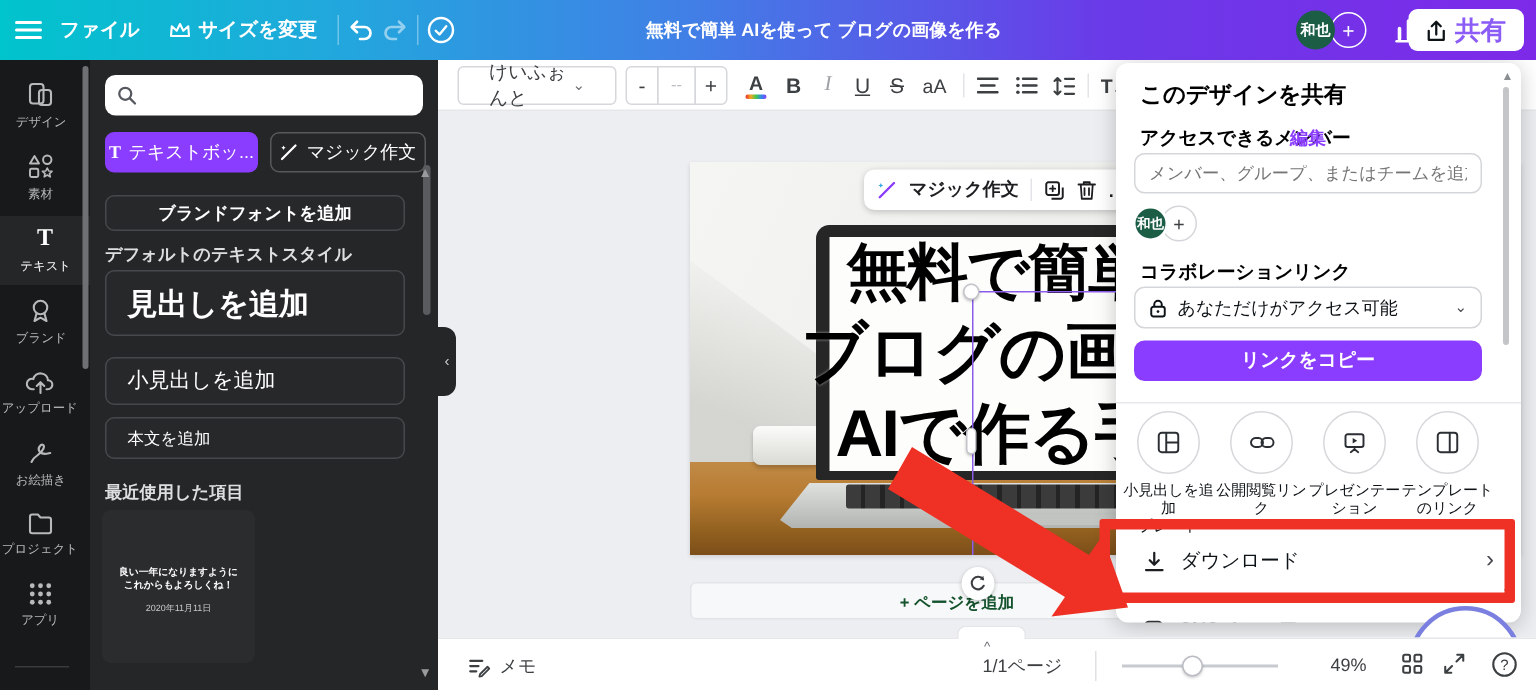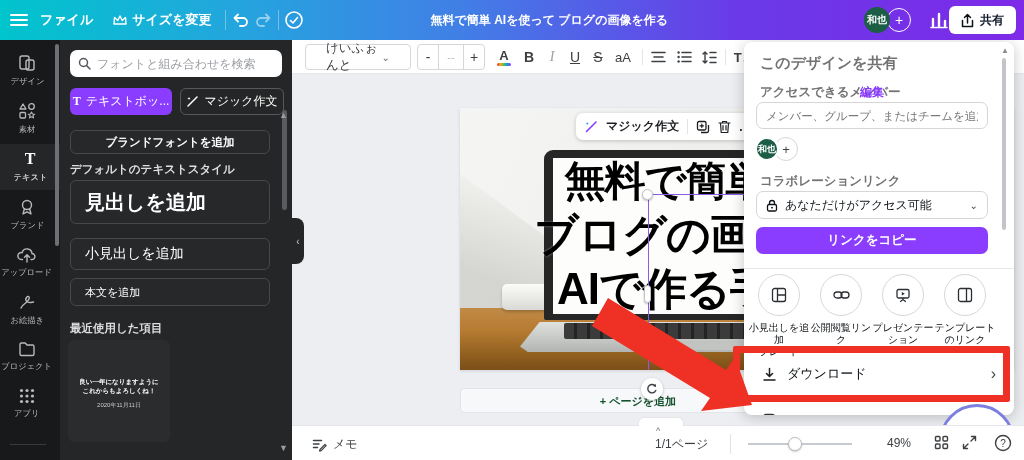--- a/index.html
+++ b/index.html
@@ -17,21 +17,21 @@
   .tb-ico { width:22px; height:40px; display:flex; align-items:center; justify-content:center; }
   .tb-div { width:1px; height:20px; background:rgba(255,255,255,.35); margin:0 4px; }
   #doc-title { position:absolute; right:356px; top:0; height:40px; display:flex;
     align-items:center; font-size:12px; font-weight:bold; color:#fff; white-space:nowrap; }
   .avatar { width:26px; height:26px; border-radius:50%; background:#1b5e45; color:#fff;
     font-size:10px; font-weight:bold; display:flex; align-items:center; justify-content:center; }
   #tb-plus { width:24px; height:24px; border-radius:50%; border:1.5px solid #fff;
     color:#fff; font-size:14px; display:flex; align-items:center; justify-content:center; }
   #share-btn { position:absolute; right:8px; top:6px; height:28px; padding:0 12px;
     background:#fff; border-radius:6px; display:flex; align-items:center; gap:6px;
-    color:#0f172a; font-size:12px; font-weight:bold; cursor:pointer; }
+    color:#8b5cf6; font-size:17px; font-weight:bold; cursor:pointer; }
 
   
   #sidebar { left:0; top:40px; width:60px; height:420px; background:#18191b; z-index:40; }
   .sb-item { position:absolute; left:0; width:54px; height:46px; color:#b7b9bb;
     display:flex; flex-direction:column; align-items:center; justify-content:center;
     gap:3px; cursor:pointer; }
   .sb-item.active { background:#252627; color:#fff; width:60px; }
   .sb-label { font-size:9px; white-space:nowrap; transform:scale(.92); }
   .sb-div { position:absolute; left:10px; width:36px; height:1px; background:#3a3b3d; }
   .v-scroll { position:absolute; border-radius:3px; background:#6e7073; }
@@ -94,21 +94,21 @@
   #bb-tab { position:absolute; left:346px; top:-9px; width:46px; height:9px; background:#fff;
     border:1px solid #e5e6e9; border-bottom:none; border-radius:6px 6px 0 0; }
   .bb-item { position:absolute; display:flex; align-items:center; gap:6px; font-size:12px; cursor:pointer; }
   #zoom-track { position:absolute; left:456px; top:17px; width:104px; height:2px; background:#c7cacf; cursor:pointer; }
   #zoom-thumb { position:absolute; left:-7px; top:-6px; width:14px; height:14px; background:#fff;
     border:1px solid #b9bcc2; border-radius:50%; box-shadow:0 1px 2px rgba(0,0,0,.2); }
 
   
   #share-panel { left:744px; top:42px; width:270px; height:373px; background:#fff;
     border-radius:8px; box-shadow:0 2px 14px rgba(0,0,0,.22); z-index:20; overflow:hidden; }
-  .sp { position:absolute; color:#737373; }
+  .sp { position:absolute; color:#000000; }
   .sp-h { font-weight:bold; font-size:12.5px; }
   .sp-input { position:absolute; border:1px solid #d4d6da; border-radius:7px; background:#fff; }
   #copy-link-btn { position:absolute; left:12px; top:185px; width:232px; height:27px;
     background:#8b3dff; border-radius:7px; color:#fff; font-size:12.5px; font-weight:bold;
     display:flex; align-items:center; justify-content:center; cursor:pointer; }
   .opt { position:absolute; top:232px; width:62px; text-align:center; cursor:pointer; }
   .opt-circle { width:42px; height:42px; border:1px solid #d7d8db; border-radius:50%;
     margin:0 auto 6px auto; display:flex; align-items:center; justify-content:center; color:#2b2e33; }
   .opt-label { font-size:10px; color:#0d1216; line-height:12px; }
   .sp-row { position:absolute; left:0; width:270px; height:40px; display:flex;
@@ -269,21 +269,20 @@
   </div>
 
   <div id="panel" class="abs">
     <div id="search-box">
       <span>
         <svg width="13" height="13" viewBox="0 0 13 13">
             <circle cx="5.5" cy="5.5" r="4" fill="none" stroke="#55585e" stroke-width="1.5"></circle>
             <path d="M8.6 8.6 L12 12" stroke="#55585e" stroke-width="1.5" stroke-linecap="round"></path>
           </svg>
       </span>
-      <input type="text" placeholder="フォントと組み合わせを検索" style="">
     </div>
 
     <div class="chip" style="left:10px; top:48px; width:102px; background:#8b3dff;">
       <span style="font-family:'Liberation Serif',serif; font-weight:bold;">T</span>
       <span>テキストボッ...</span>
     </div>
     <div class="chip" style="left:120px; top:48px; width:104px; border:1px solid #56585c;">
       <span>
         <svg width="13" height="13" viewBox="0 0 13 13">
             <path d="M2 11 L9 4 M9 4 L11 2" stroke="#fff" stroke-width="1.5" stroke-linecap="round"></path>

